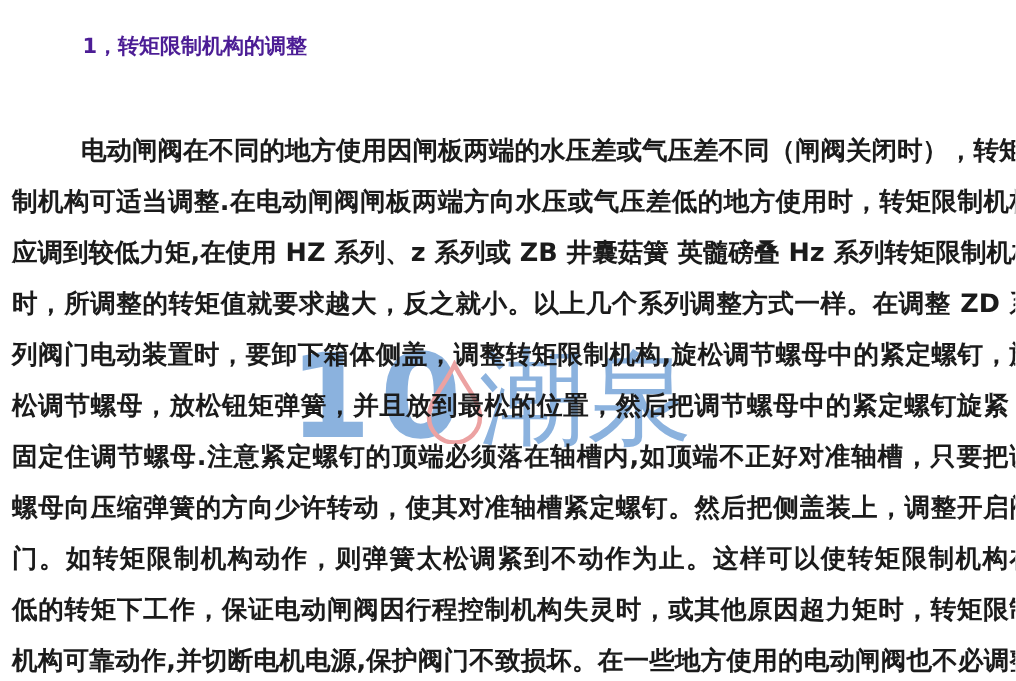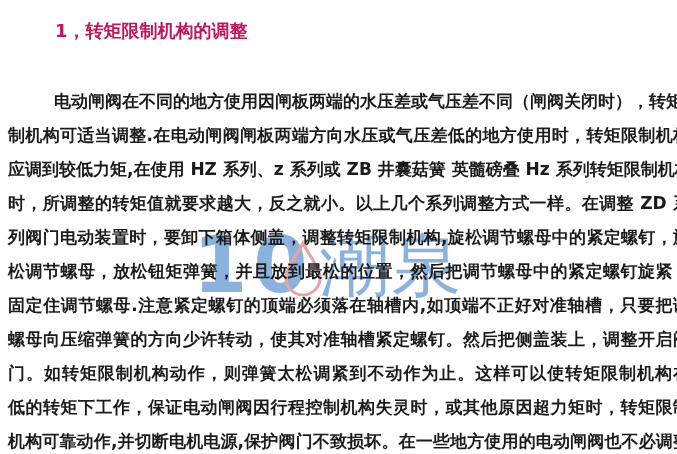--- a/index.html
+++ b/index.html
@@ -50,24 +50,24 @@
   }
   
   .doc {
     position: relative;
     z-index: 1;
     color: #1b1b1b;
   }
   .title {
     margin: 0;
     padding: 20px 0 0 55px;
-    font-size: 18px;
+    font-size: 14px;
     line-height: 22px;
     font-weight: bold;
-    color: #be185d;
+    color: #4c1d95;
   }
   .para {
     position: absolute;
     left: 8px;
     top: 84px;
     width: 682px; 
   }
   .line {
     font-size: 17px;
     line-height: 34px;

